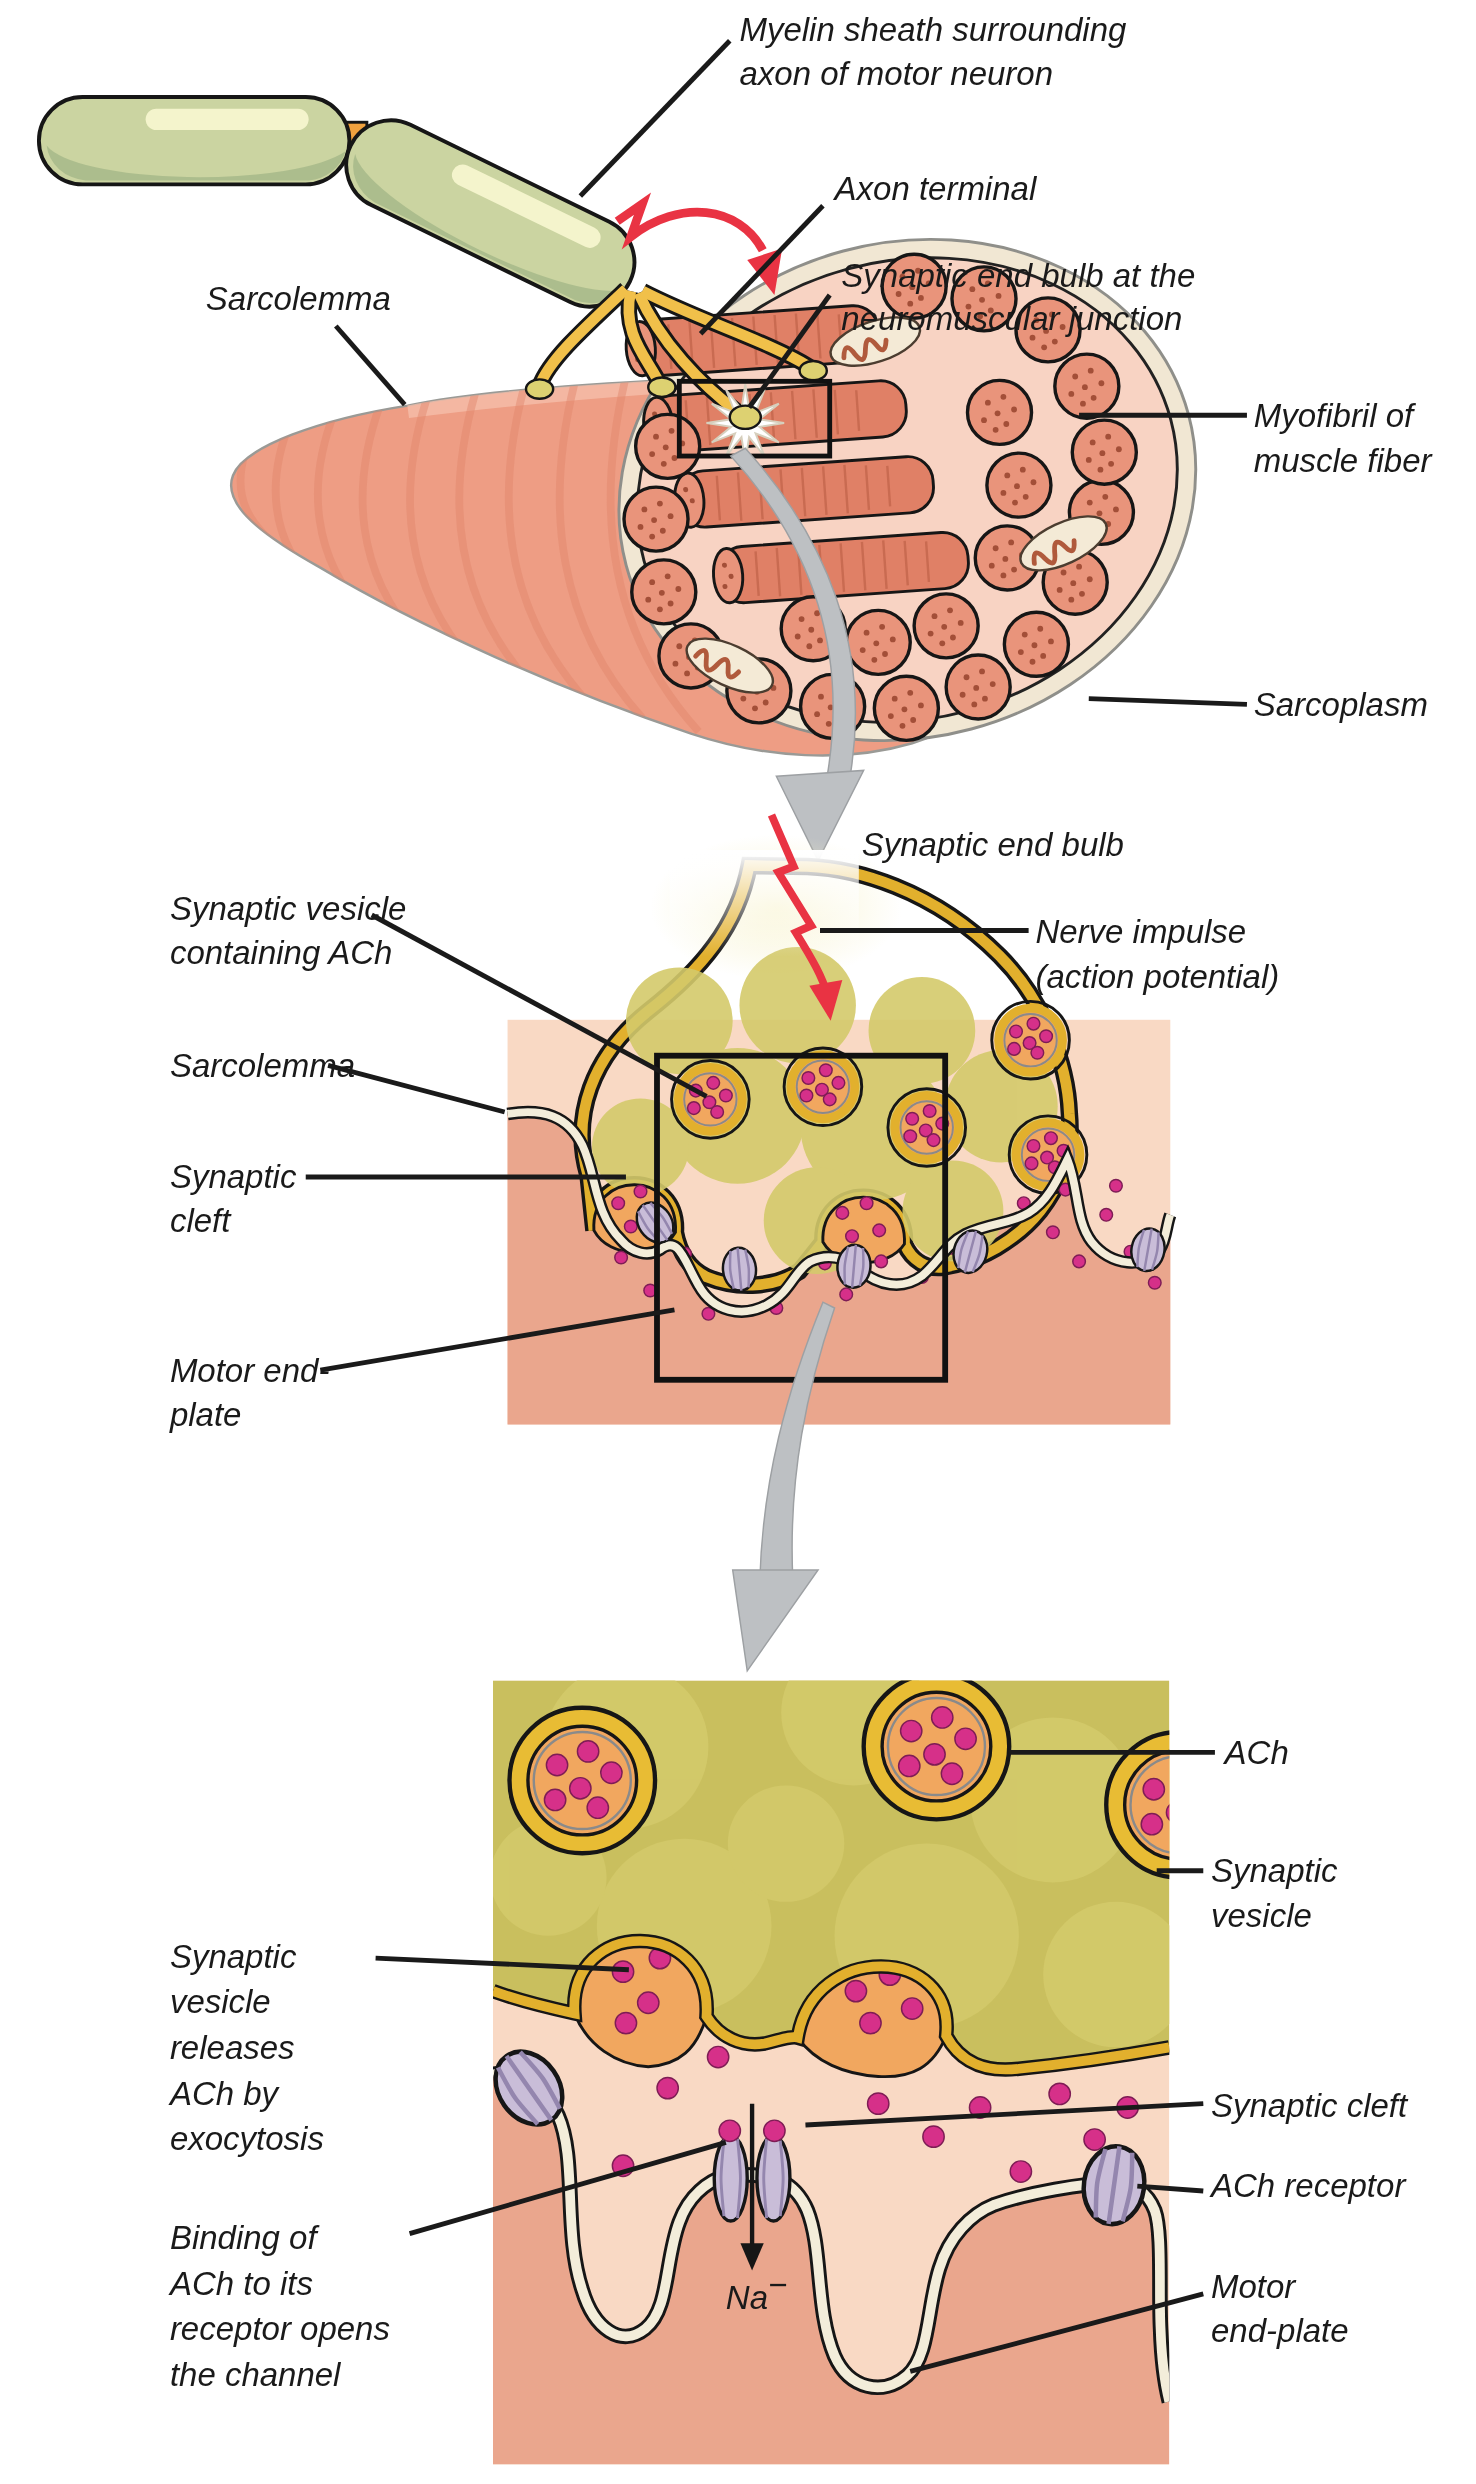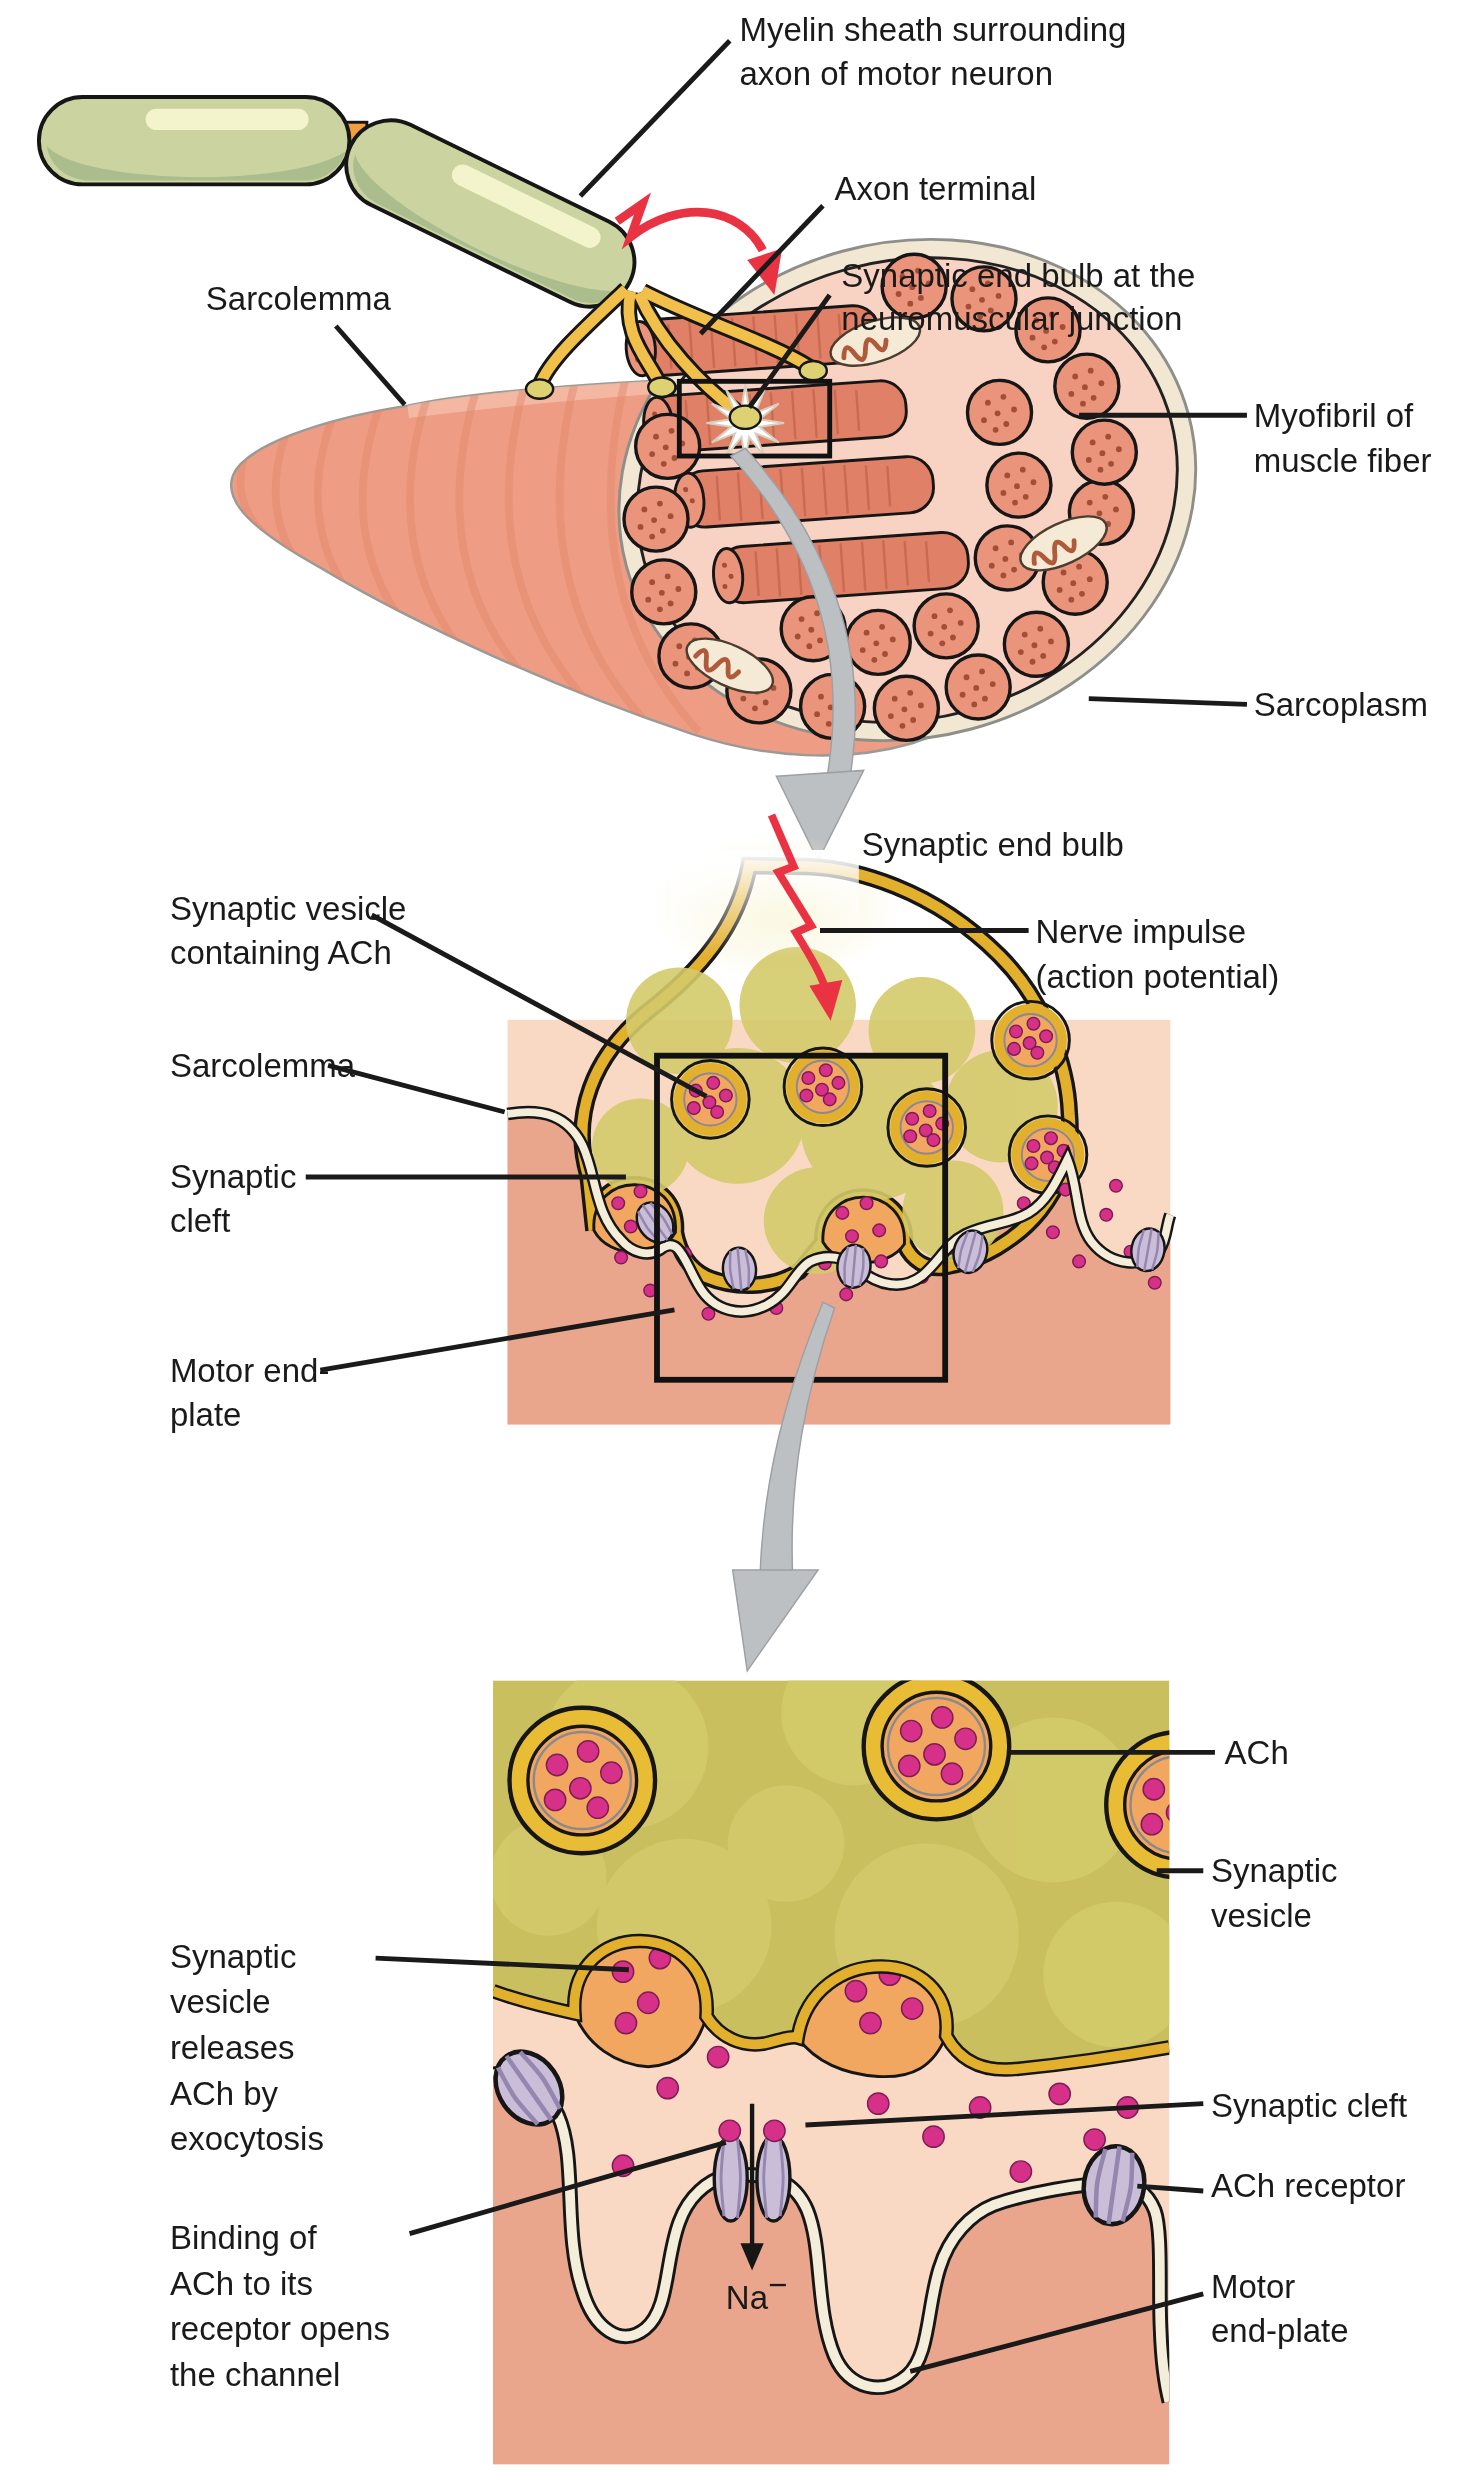--- a/index.html
+++ b/index.html
@@ -1,17 +1,17 @@
 <!DOCTYPE html>
 <html style="--ink: #1a1a1a; --myelin_green: #cbd4a1; --myelin_shade: #a8ba8b; --myelin_highlight: #f4f4cc; --axon_yellow: #f1c04a; --impulse_red: #e93343; --muscle_salmon: #ee9d84; --muscle_stripe: #e0846a; --muscle_face_pink: #f8d3c3; --rim_cream: #f1e7d3; --myofibril_salmon: #e9947b; --myofibril_rod: #e08066; --fibril_dot: #a34f38; --bulb_olive: #c9bf5e; --bulb_bubble: #d4ca6b; --bulb_gold: #e2b02d; --vesicle_orange: #f1a75f; --ach_magenta: #d63089; --receptor_lavender: #c9bdd8; --receptor_stripe: #9486ae; --cleft_pink_light: #f9d9c4; --cleft_pink_deep: #eaa68d; --membrane_cream: #f3edda; --arrow_gray: #bdc0c3;"><head>
 <meta charset="utf-8">
 <style>
   html,body{margin:0;padding:0;background:#ffffff;}
   .stage{position:relative;width:1477px;height:2484px;background:#fff;
-         font-family:"Liberation Sans",sans-serif;overflow:hidden;}
+         font-family:"Liberation Sans",sans-serif;overflow:hidden;font-style:italic;}
   .stage svg{position:absolute;left:0;top:0;}
   text.lbl{font-size:34px;fill:var(--ink);}
   .ink-line{stroke:var(--ink);stroke-width:5;fill:none;}
   .c-myelin{fill:var(--myelin_green);}
   .c-myelin-shade{fill:var(--myelin_shade);}
   .c-myelin-hi{fill:var(--myelin_highlight);}
   .c-axon{stroke:var(--axon_yellow);}
   .c-red{fill:var(--impulse_red);}
   .c-red-line{stroke:var(--impulse_red);fill:none;}
   .c-muscle{fill:var(--muscle_salmon);}

